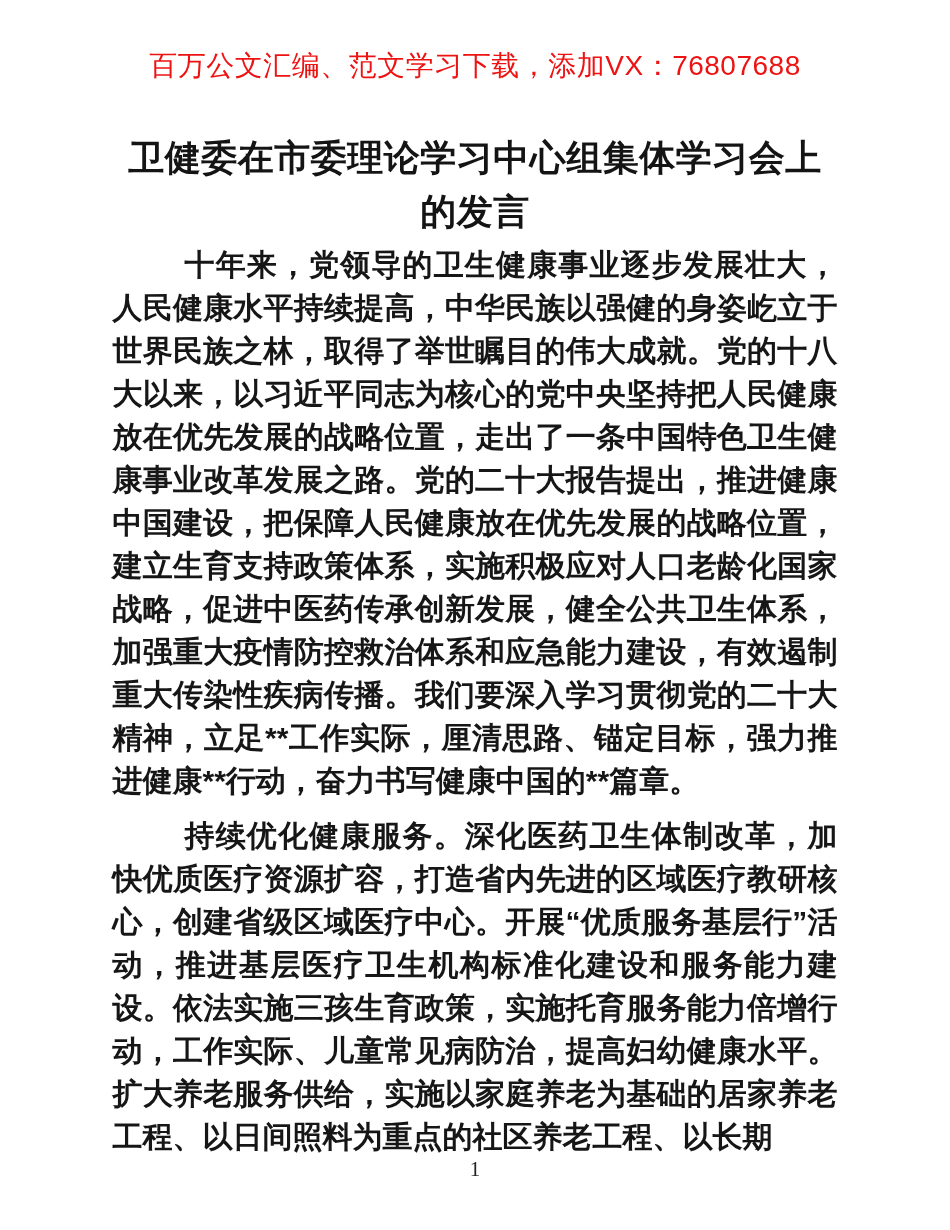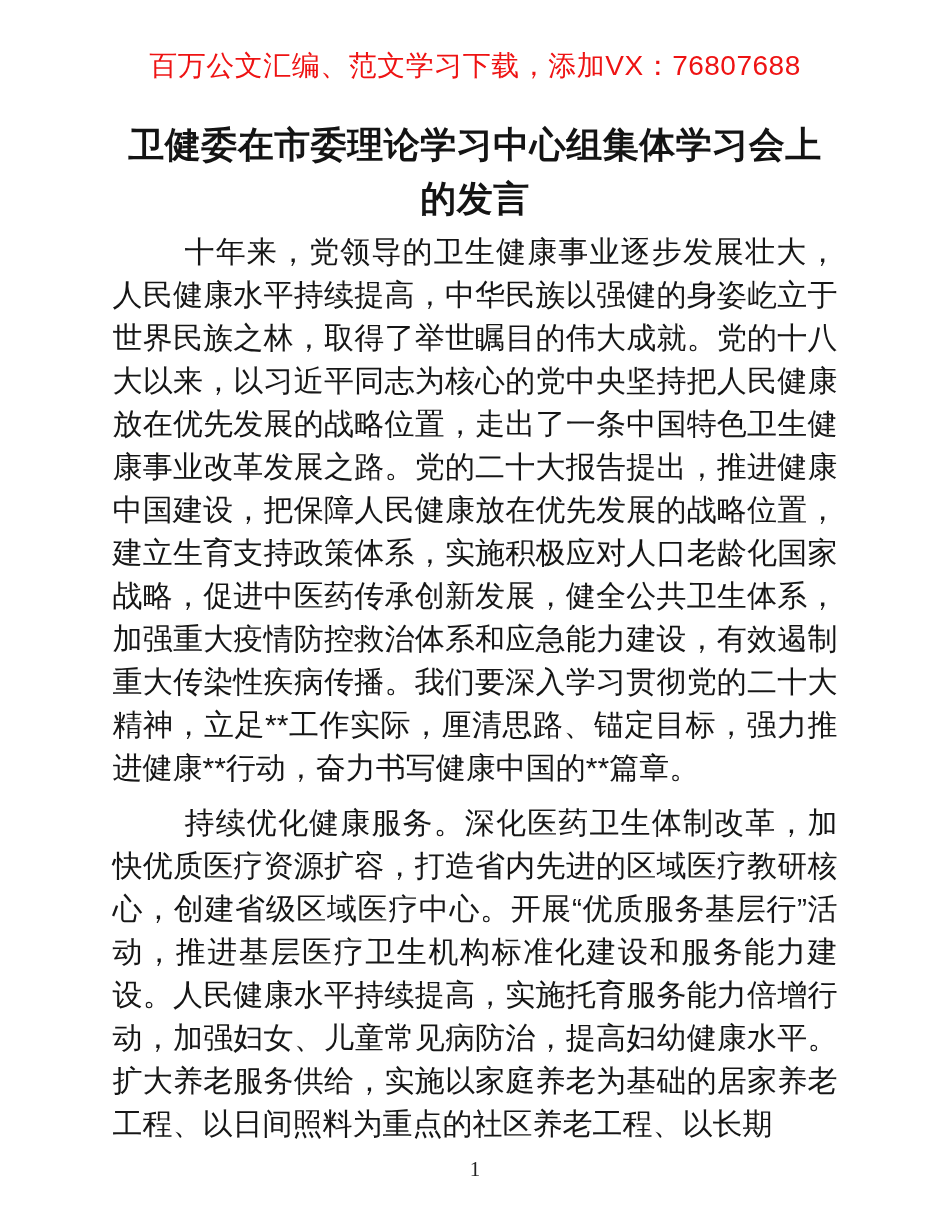--- a/index.html
+++ b/index.html
@@ -18,40 +18,41 @@
   .header-note {
     padding-top: 53px;
     text-align: center;
     color: #ee1313;
     font-size: 28px;
     line-height: 25px;
     letter-spacing: 0.5px;
   }
   .doc-title {
     width: 725px;
-    margin: 40px auto 4px auto;
+    margin: 53px auto 4px auto;
     font-size: 36px;
     font-weight: bold;
     line-height: 54px;
     text-align: center;
     color: #141414;
     letter-spacing: 0.5px;
   }
   .body-text {
     width: 725px;
     margin: 0 auto;
     font-size: 30px;
     line-height: 43px;
     color: #161616;
     text-align: justify;
     text-justify: inter-ideograph;
   }
   .para {
     margin: 0 0 12px 0;
     text-indent: 2.4em;
+    font-weight: bold;
   }
   .footer {
     position: absolute;
     left: 0;
     right: 0;
     bottom: 48px;
     text-align: center;
   }
   .page-number {
     font-family: "Liberation Serif", "DejaVu Serif", serif;
@@ -63,20 +64,20 @@
 <body>
 
 <div class="page">
 
   <div class="header-note">百万公文汇编、范文学习下载，添加VX：76807688</div>
 
   <h1 class="doc-title">卫健委在市委理论学习中心组集体学习会上的发言</h1>
 
   <div class="body-text">
     <p class="para">十年来，党领导的卫生健康事业逐步发展壮大，人民健康水平持续提高，中华民族以强健的身姿屹立于世界民族之林，取得了举世瞩目的伟大成就。党的十八大以来，以习近平同志为核心的党中央坚持把人民健康放在优先发展的战略位置，走出了一条中国特色卫生健康事业改革发展之路。党的二十大报告提出，推进健康中国建设，把保障人民健康放在优先发展的战略位置，建立生育支持政策体系，实施积极应对人口老龄化国家战略，促进中医药传承创新发展，健全公共卫生体系，加强重大疫情防控救治体系和应急能力建设，有效遏制重大传染性疾病传播。我们要深入学习贯彻党的二十大精神，立足**工作实际，厘清思路、锚定目标，强力推进健康**行动，奋力书写健康中国的**篇章。</p>
-    <p class="para">持续优化健康服务。深化医药卫生体制改革，加快优质医疗资源扩容，打造省内先进的区域医疗教研核心，创建省级区域医疗中心。开展“优质服务基层行”活动，推进基层医疗卫生机构标准化建设和服务能力建设。人民健康水平持续提高，实施托育服务能力倍增行动，加强妇女、儿童常见病防治，提高妇幼健康水平。扩大养老服务供给，实施以家庭养老为基础的居家养老工程、以日间照料为重点的社区养老工程、以长期</p>
+    <p class="para">持续优化健康服务。深化医药卫生体制改革，加快优质医疗资源扩容，打造省内先进的区域医疗教研核心，创建省级区域医疗中心。开展“优质服务基层行”活动，推进基层医疗卫生机构标准化建设和服务能力建设。依法实施三孩生育政策，实施托育服务能力倍增行动，工作实际、儿童常见病防治，提高妇幼健康水平。扩大养老服务供给，实施以家庭养老为基础的居家养老工程、以日间照料为重点的社区养老工程、以长期</p>
   </div>
 
   <div class="footer">
     <span class="page-number">1</span>
   </div>
 
 </div>
 
 </body></html>

